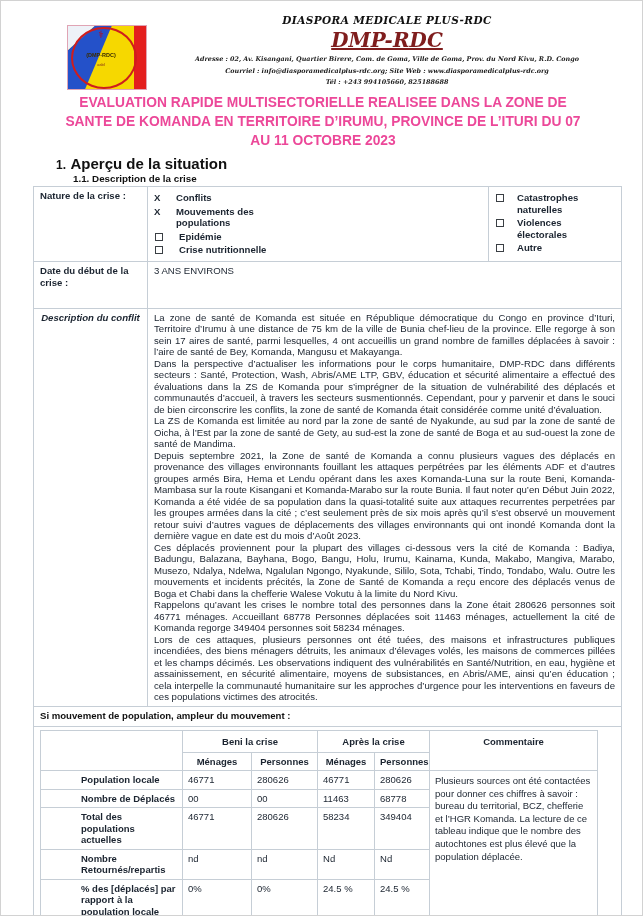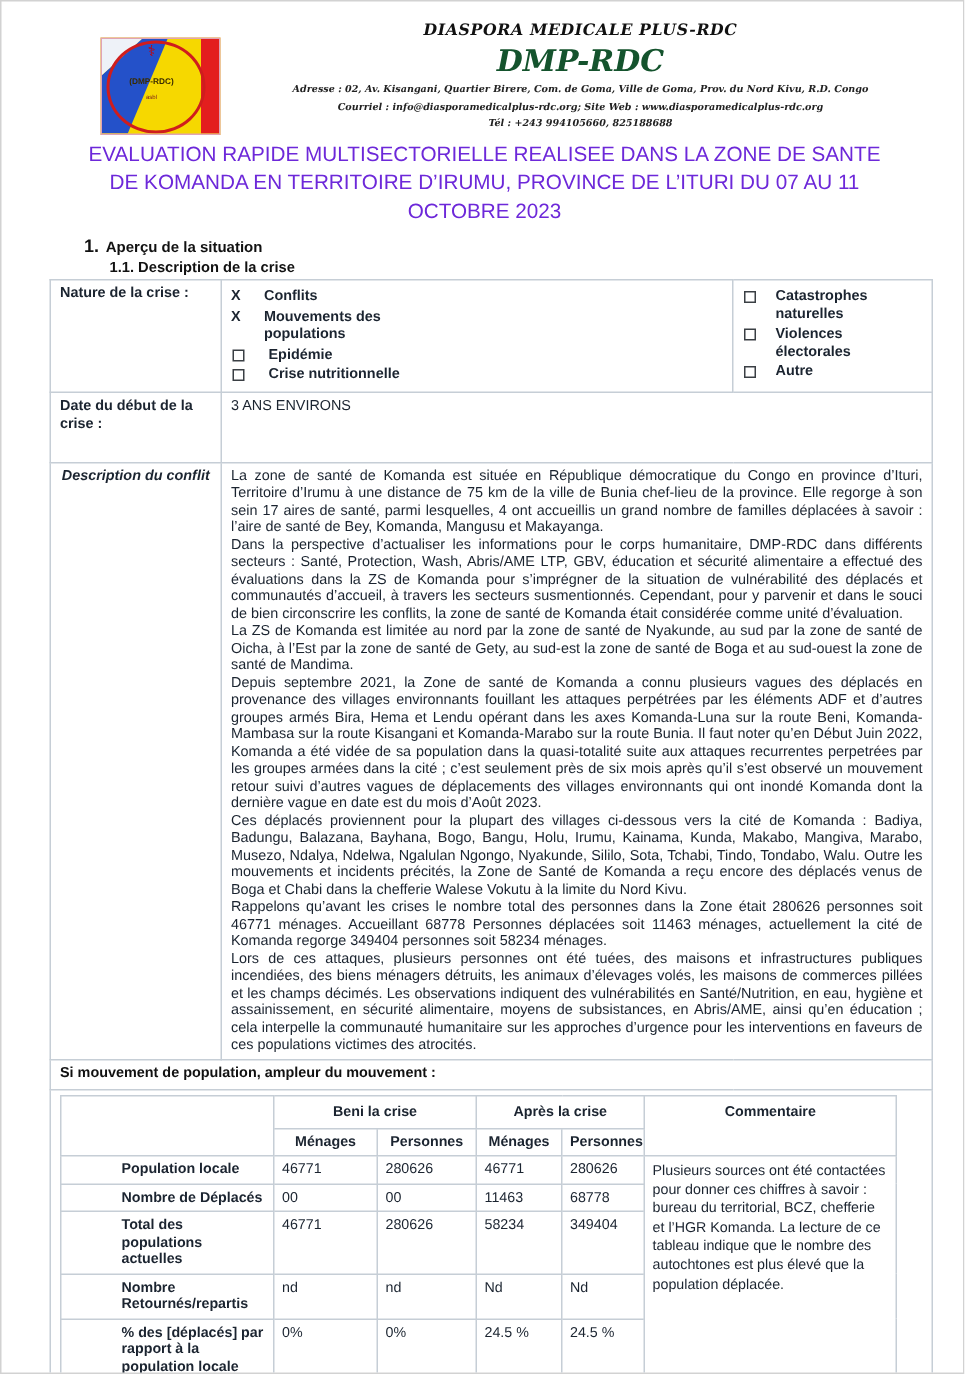--- a/index.html
+++ b/index.html
@@ -12,27 +12,27 @@
   .logo{position:absolute;left:66px;top:24px;width:78px;height:63px;background:#f6d800;overflow:hidden;border:1px solid #e0a4b4;}
   .logo .blue{position:absolute;inset:0;background:#2451c9;clip-path:polygon(34% 0,56% 0,22% 100%,0 100%,0 38%);}
   .logo .white{position:absolute;inset:0;background:#eef2f8;clip-path:polygon(0 0,34% 0,0 38%);}
   .logo .red{position:absolute;right:0;top:0;width:12px;height:100%;background:#e31e1e;}
   .logo .ring{position:absolute;left:3px;top:1px;width:62px;height:58px;border:2px solid #cf1d1d;border-radius:50%;}
   .logo .emblem{position:absolute;left:0;top:4px;width:66px;text-align:center;font-size:10px;line-height:10px;color:#c00;}
   .logo .caption{position:absolute;left:0;top:26px;width:66px;text-align:center;font-size:5.5px;font-weight:bold;color:#3a2c00;}
   .logo .sub{position:absolute;left:0;top:36px;width:66px;text-align:center;font-size:4px;color:#7a1d1d;}
   .hdr-text{position:absolute;left:152px;top:13px;width:468px;text-align:center;font-family:"DejaVu Serif",serif;font-style:italic;font-weight:bold;}
   .org-name{font-size:10.5px;letter-spacing:.4px;color:#111;}
-  .org-acr{font-size:20px;margin-top:2px;color:#14532d;}
+  .org-acr{font-size:20px;margin-top:2px;color:#7f1d1d;text-decoration:underline;}
   .hdr-small{font-size:6.4px;line-height:8.6px;margin-top:3px;color:#222;}
   
-  .title{margin:92px auto 0 58px;width:528px;text-align:center;font-size:13.8px;font-weight:normal;line-height:19px;color:#6d28d9;}
+  .title{margin:92px auto 0 58px;width:528px;text-align:center;font-size:13.8px;font-weight:bold;line-height:19px;color:#ec4899;}
   .sec1{margin:5px 0 0 55px;color:#111;}
   .sec1 .num{font-size:12px;font-weight:bold;}
-  .sec1 .lab{font-size:10px;font-weight:bold;}
+  .sec1 .lab{font-size:15px;font-weight:bold;}
   .sec2{margin:0 0 2px 72px;font-size:9.8px;font-weight:bold;color:#111;}
   
   table{border-collapse:collapse;table-layout:fixed;}
   .outer{margin-left:32px;width:588px;font-size:9.6px;}
   .outer td{border:1px solid #c6ced6;vertical-align:top;padding:3px 6px;}
   .lbl{font-weight:bold;line-height:12px;padding-top:5px;}
   .italic{font-style:italic;text-align:center;}
   .opt-col{padding-left:24px;padding-top:4px;}
   .opt-col-r{padding-left:18px;padding-top:4px;}
   .opt-row{display:flex;align-items:flex-start;margin:2px 0;font-weight:bold;line-height:11.5px;}

